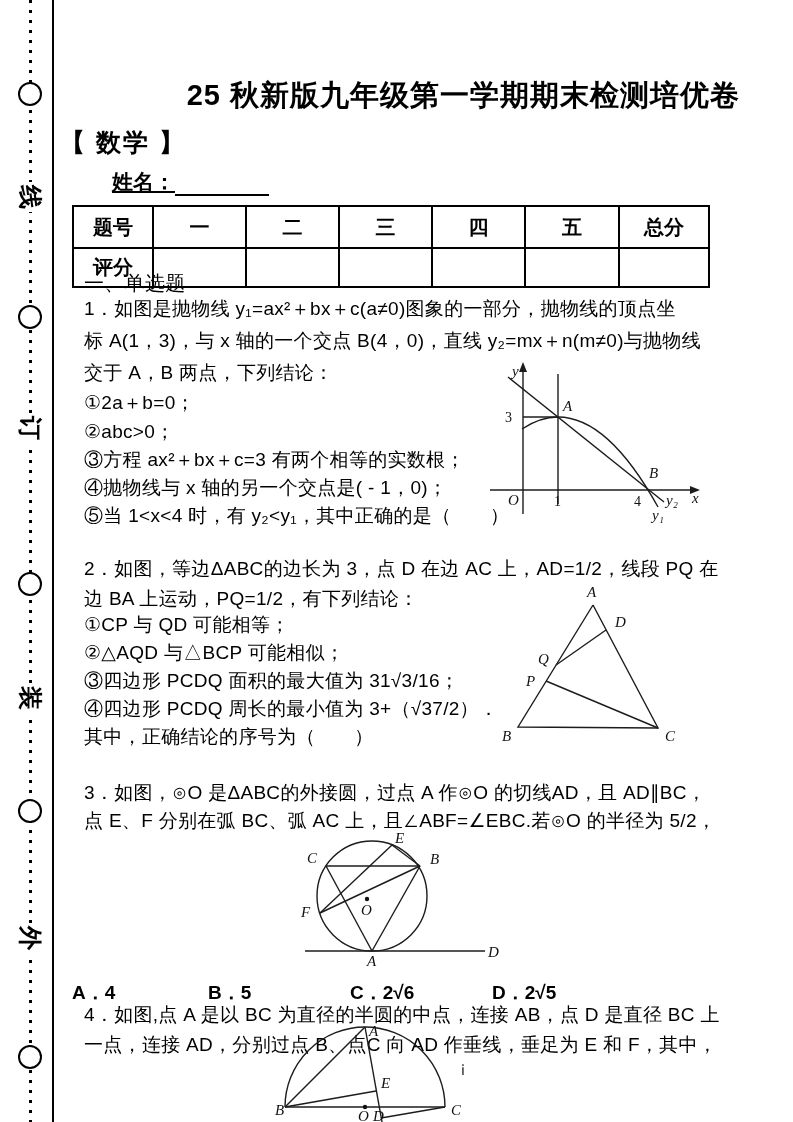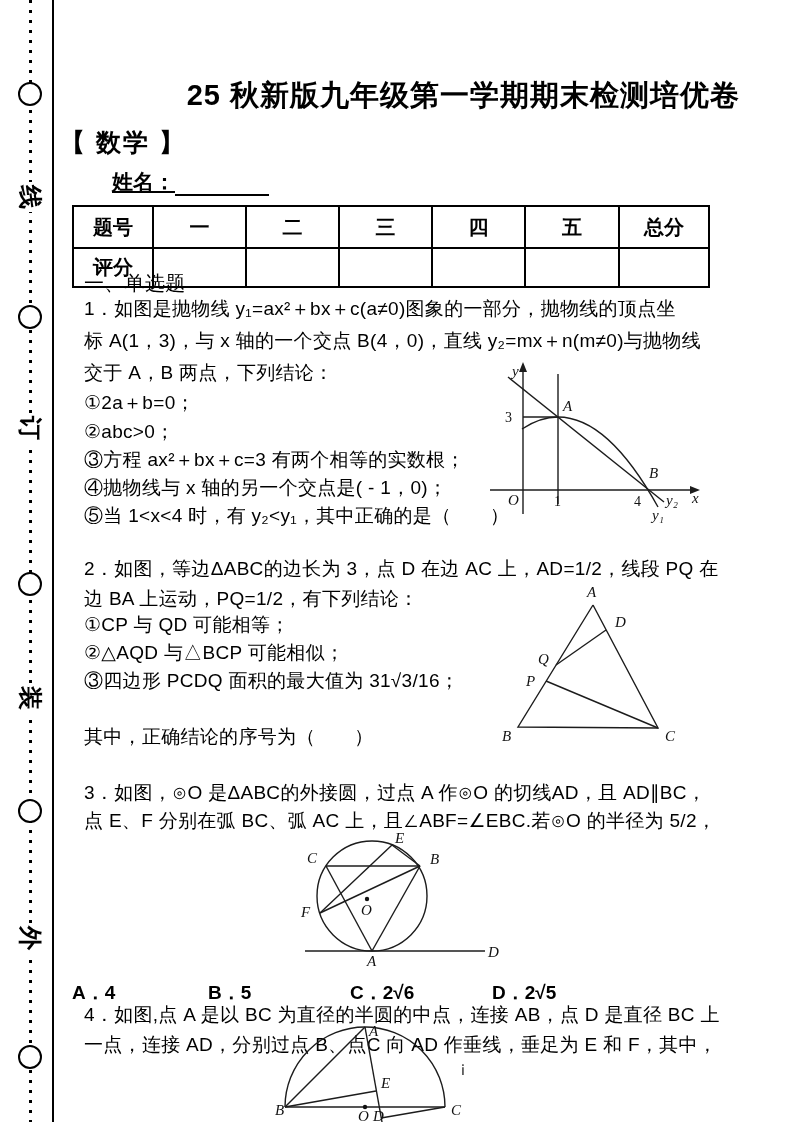--- a/index.html
+++ b/index.html
@@ -109,20 +109,21 @@
   <div class="tl" style="top:419px">②abc&gt;0；</div>
   <div class="tl" style="top:447px">③方程 ax²＋bx＋c=3 有两个相等的实数根；</div>
   <div class="tl" style="top:475px">④抛物线与 x 轴的另一个交点是( - 1，0)；</div>
   <div class="tl" style="top:503px">⑤当 1&lt;x&lt;4 时，有 y₂&lt;y₁，其中正确的是（　　）</div>
 
   <div class="tl" style="top:556px">2．如图，等边ΔABC的边长为 3，点 D 在边 AC 上，AD=1/2，线段 PQ 在</div>
   <div class="tl" style="top:586px">边 BA 上运动，PQ=1/2，有下列结论：</div>
   <div class="tl" style="top:612px">①CP 与 QD 可能相等；</div>
   <div class="tl" style="top:640px">②△AQD 与△BCP 可能相似；</div>
   <div class="tl" style="top:668px">③四边形 PCDQ 面积的最大值为 31√3/16；</div>
+  <div class="tl" style="top:696px">④四边形 PCDQ 周长的最小值为 3+（√37/2）．</div>
   <div class="tl" style="top:724px">其中，正确结论的序号为（　　）</div>
 
   <div class="tl" style="top:780px">3．如图，⊙O 是ΔABC的外接圆，过点 A 作⊙O 的切线AD，且 AD∥BC，</div>
   <div class="tl" style="top:808px">点 E、F 分别在弧 BC、弧 AC 上，且∠ABF=∠EBC.若⊙O 的半径为 5/2，</div>
   <div class="optrow" style="top:980px">
     <span class="o0">A．4</span>
     <span class="o1">B．5</span>
     <span class="o2">C．2√6</span>
     <span class="o3">D．2√5</span>
   </div>

